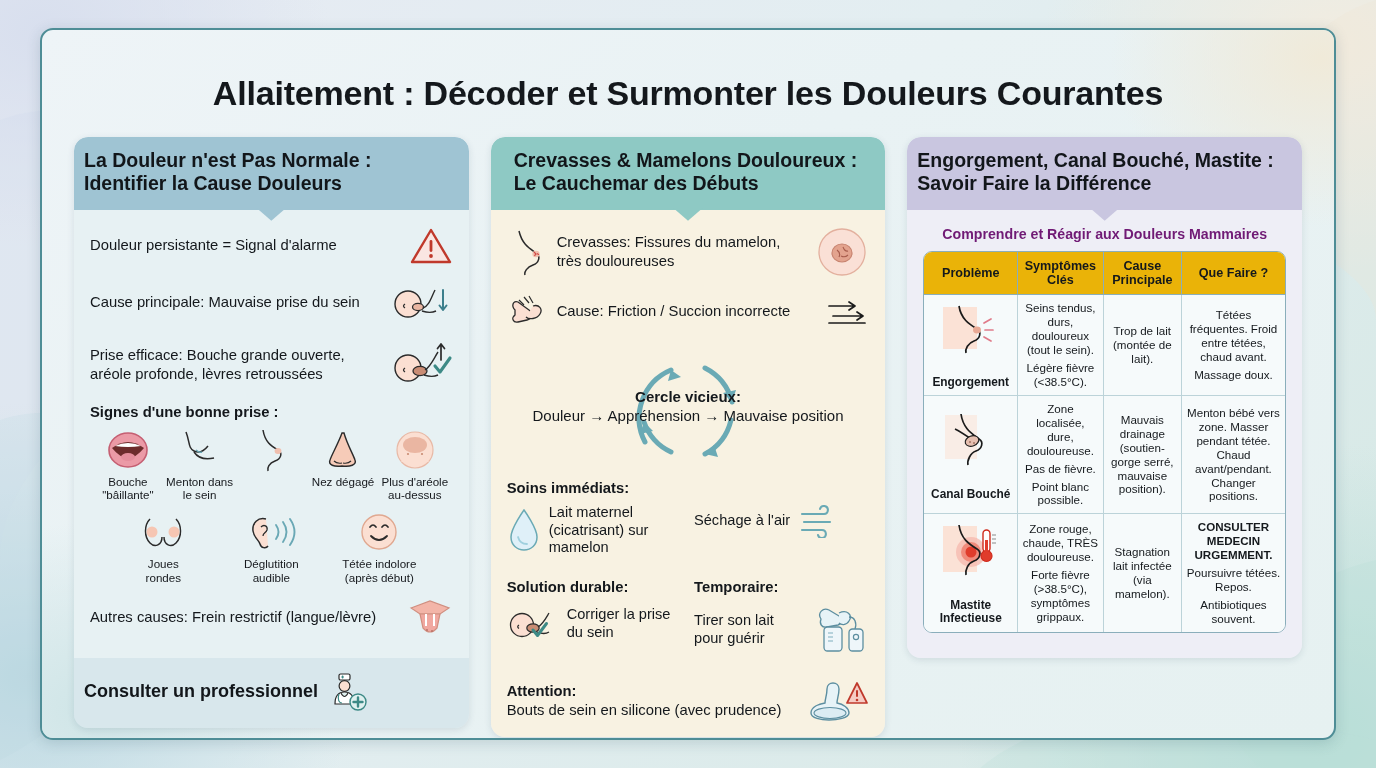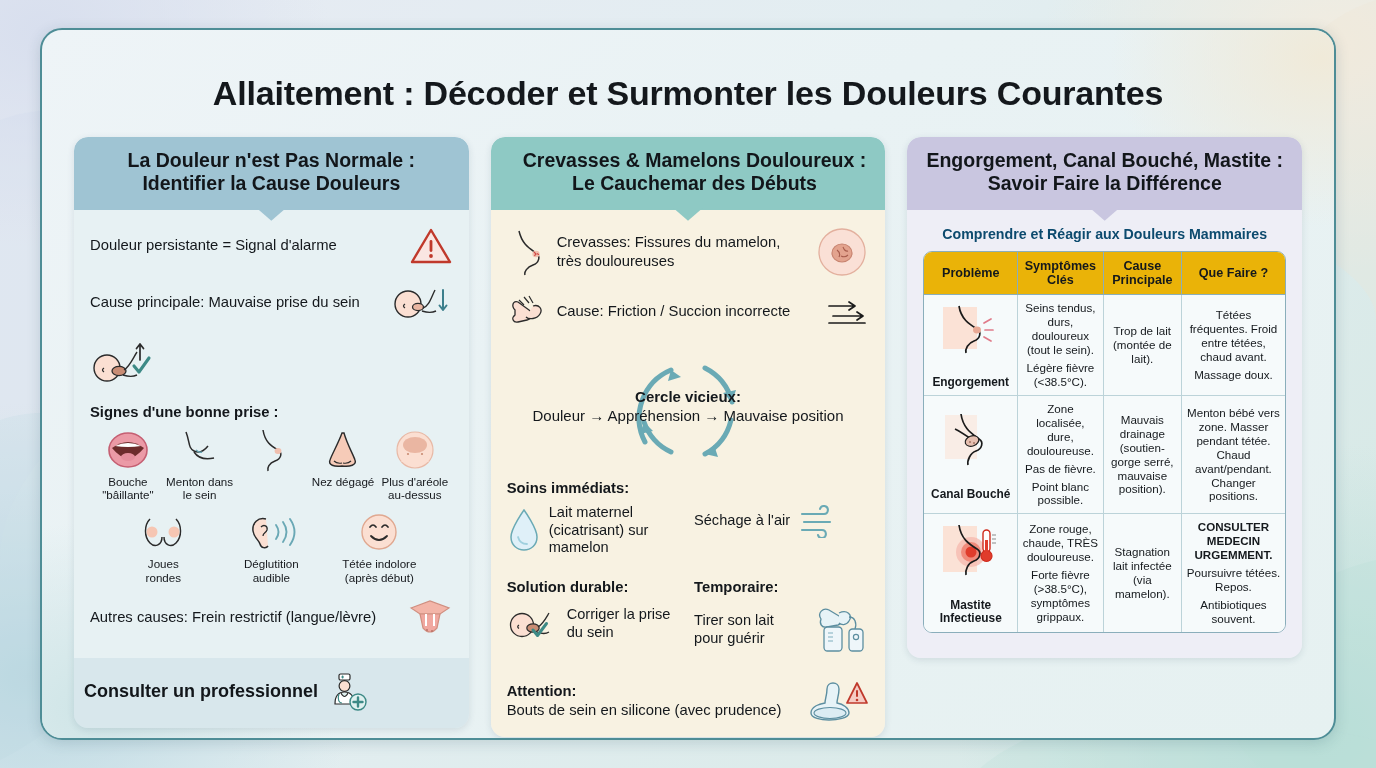--- a/index.html
+++ b/index.html
@@ -20,21 +20,21 @@
       linear-gradient(135deg, #e6eaf3 0%, #e3eef1 45%, #d5e8e4 100%);
   }
   .bg-swirl {
     position: absolute; inset: 0; opacity: .5;
   }
   .card {
     position: absolute;
     left: 40px; top: 28px;
     width: 1296px; height: 712px;
     border: 2px solid #4e8d96;
-    border-radius: 22px;
+    border-radius: 13px;
     background: linear-gradient(145deg, #eef4f7 0%, #e9f2f4 40%, #e6f1f1 100%);
     box-shadow: 0 3px 14px rgba(40,80,95,.18);
     overflow: hidden;
   }
   .card-inner-bg {
     position: absolute; inset: 0;
     background:
       radial-gradient(ellipse 340px 260px at 4% 96%, #cfe5e7 0%, rgba(207,229,231,0) 72%),
       radial-gradient(ellipse 300px 240px at 99% 4%, #f0ead9 0%, rgba(240,234,217,0) 70%);
   }
@@ -55,21 +55,20 @@
     align-items: flex-start;
   }
   .panel {
     flex: 1 1 0;
     border-radius: 14px;
     overflow: hidden;
     box-shadow: 0 2px 7px rgba(40,70,90,.13);
     position: relative;
   }
   .panel-head {
-    text-align: center;
     padding: 12px 10px 14px 10px;
     font-size: 19.5px;
     font-weight: 700;
     line-height: 1.2;
     color: #12161a;
     border-radius: 14px 14px 0 0;
     position: relative;
   }
   .panel-head::after {
     content: "";
@@ -114,21 +113,21 @@
   .cycle { position: relative; height: 128px; margin: 4px 0 6px 0; }
   .cycle-text { position: absolute; left: 0; right: 0; top: 42px; text-align: center; }
   .cycle-text .c1 { font-size: 15px; font-weight: 700; color: #14181c; }
   .cycle-text .c2 { font-size: 15px; color: #14181c; margin-top: 2px; }
   .cycle svg { position: absolute; left: 50%; top: 0; transform: translateX(-50%); }
 
   .two-col { display: flex; gap: 12px; align-items: flex-start; }
   .two-col > div { flex: 1; }
   .care-line { display: flex; align-items: center; gap: 8px; font-size: 14.6px; color: #14181c; line-height: 1.22; }
 
-  .t3-title { text-align: center; font-size: 14.2px; font-weight: 700; color: #0c4a6e; margin-bottom: 9px; }
+  .t3-title { text-align: center; font-size: 14.2px; font-weight: 700; color: #701a75; margin-bottom: 9px; }
   table.mat { width: 100%; border-collapse: separate; border-spacing: 0; border: 1.5px solid #8aaebb; border-radius: 9px; overflow: hidden; background: #ffffff; }
   table.mat th {
     background: #eab308;
     font-size: 12.6px;
     font-weight: 700;
     color: #14181c;
     padding: 7px 3px;
     border-right: 1.5px solid #8aaebb;
     border-bottom: 1.5px solid #8aaebb;
     line-height: 1.12;
@@ -203,20 +202,23 @@
               <path d="M14 24 q-3 2 0 4" fill="none" stroke="#2b2b2b" stroke-width="1.3"></path>
               <ellipse cx="27" cy="27" rx="5.5" ry="3.6" fill="#eab6a2" stroke="#2b2b2b" stroke-width="1.3"></ellipse>
               <path d="M32 28 C38 26 40 18 44 10" fill="none" stroke="#2b2b2b" stroke-width="1.4"></path>
               <path d="M31 31 C37 33 41 33 45 31" fill="none" stroke="#2b2b2b" stroke-width="1.4"></path>
               <path d="M52 10 V30 M52 30 l-3.5 -4.5 M52 30 l3.5 -4.5" stroke="#3d7f8c" stroke-width="2" fill="none" stroke-linecap="round"></path>
             </svg>
           </span>
         </div>
 
         <div class="row">
+          <div class="txt">
+            <b>Prise efficace:</b><span> Bouche grande ouverte, aréole profonde, lèvres retroussées</span>
+          </div>
           <span class="ico">
             <svg width="62" height="50" viewBox="0 0 62 50">
               <path d="M50 20 V4 M50 4 l-3.5 4.5 M50 4 l3.5 4.5" stroke="#2b2b2b" stroke-width="1.7" fill="none" stroke-linecap="round"></path>
               <circle cx="17" cy="28" r="13" fill="#fbdfd2" stroke="#2b2b2b" stroke-width="1.4"></circle>
               <path d="M14 28 q-3 2 0 4" fill="none" stroke="#2b2b2b" stroke-width="1.3"></path>
               <ellipse cx="29" cy="31" rx="7" ry="4.6" fill="#c98c74" stroke="#2b2b2b" stroke-width="1.3"></ellipse>
               <path d="M34 30 C40 26 43 18 47 12" fill="none" stroke="#2b2b2b" stroke-width="1.4"></path>
               <path d="M33 35 C39 37 43 37 47 35" fill="none" stroke="#2b2b2b" stroke-width="1.4"></path>
               <path d="M44 26 l5 6 l10 -14" fill="none" stroke="#3d8a86" stroke-width="3.1" stroke-linecap="round" stroke-linejoin="round"></path>
             </svg>

